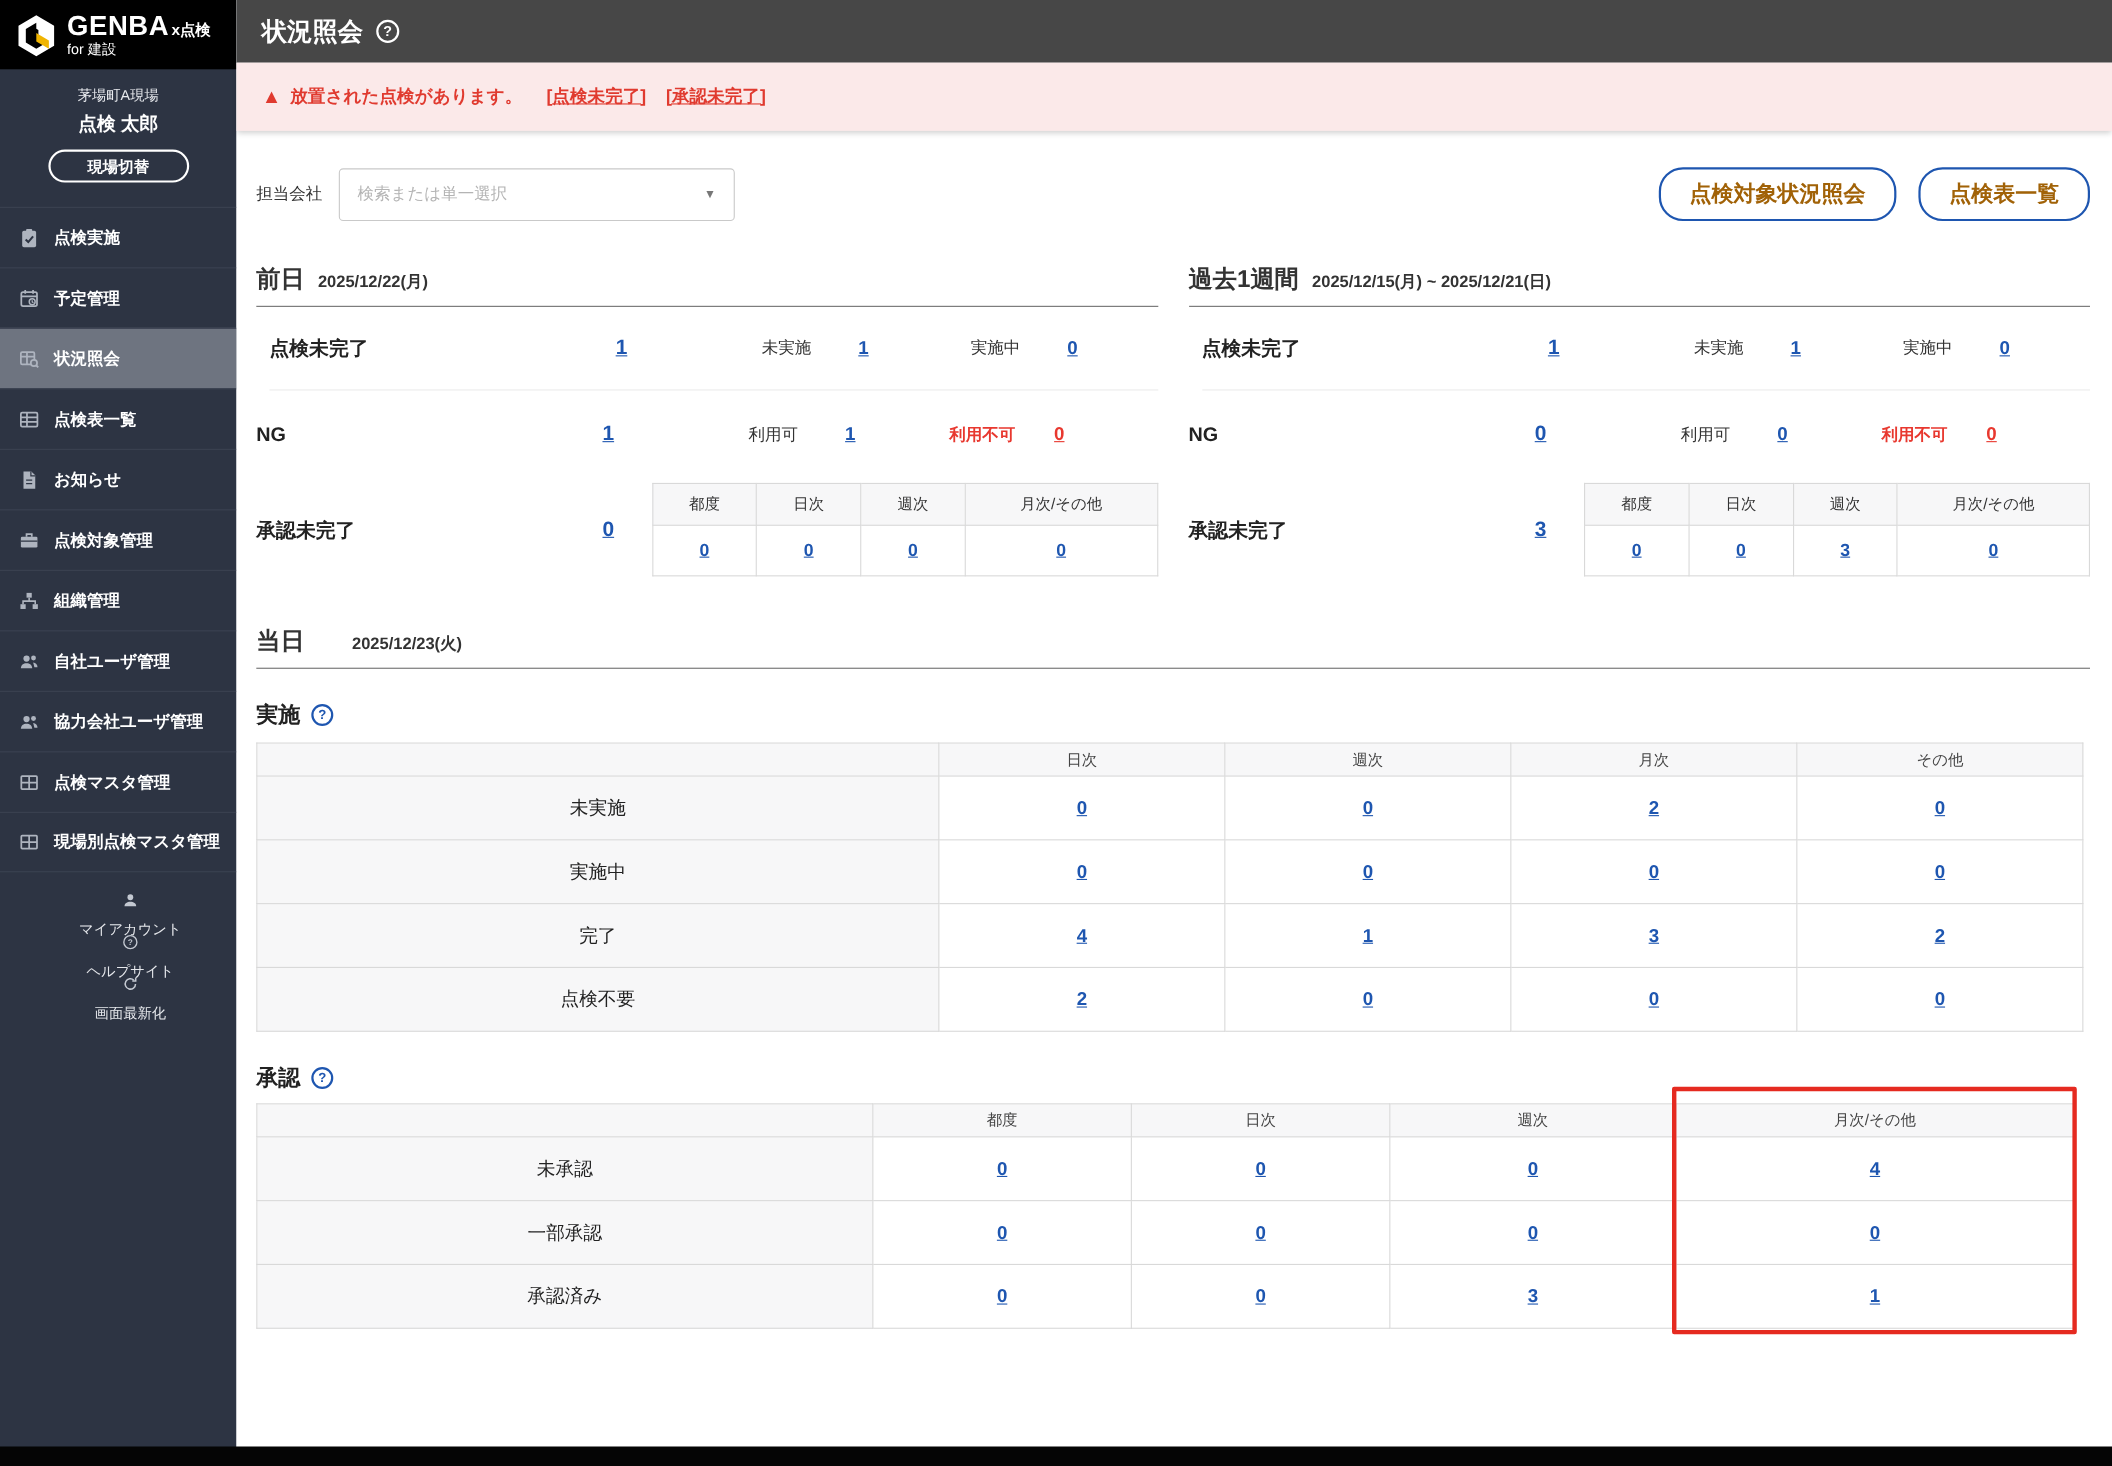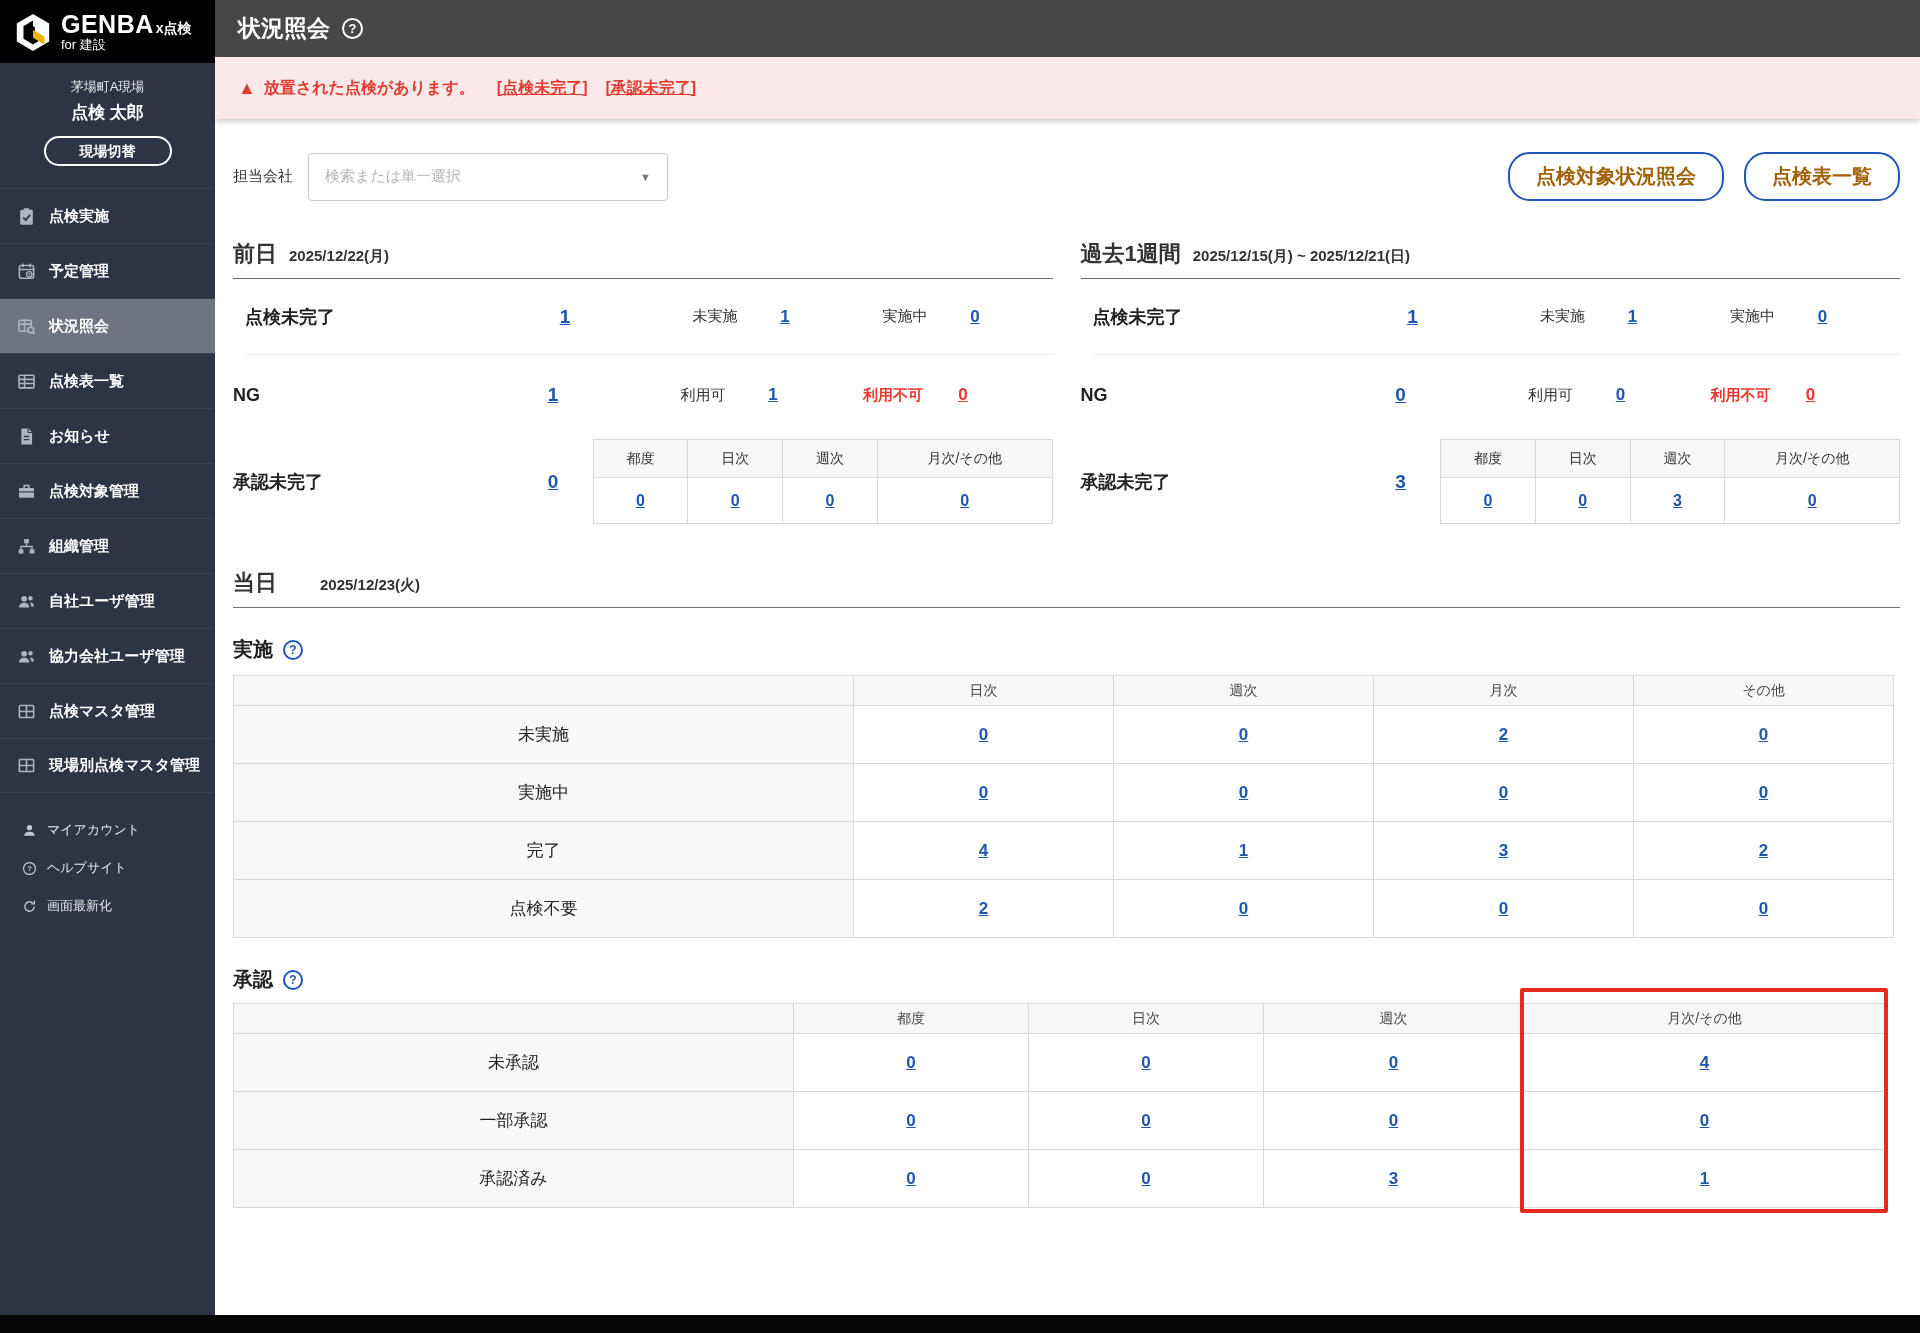--- a/index.html
+++ b/index.html
@@ -19,21 +19,21 @@
   .site-name { font-size:13px; color:#e8eaee; }
   .user-name { font-size:17px; font-weight:600; margin-top:5px; }
   .switch-btn { display:block; margin:12px auto 6px; width:128px; height:30px; border:2px solid #fff; border-radius:16px; background:transparent; color:#fff; font-size:14px; font-weight:700; text-align:center; line-height:26px; cursor:pointer; }
   .menu { margin-top:16px; }
   .menu-item { height:55px; display:flex; align-items:center; gap:13px; padding-left:17px; font-size:15px; font-weight:700; border-top:1px solid #3b4252; cursor:pointer; white-space:nowrap; }
   .menu-item:last-child { border-bottom:1px solid #3b4252; }
   .menu-item.active { background:#6e7480; }
   .mi-icon { width:19px; height:19px; flex:0 0 19px; color:#aeb4bf; display:inline-flex; }
   .mi-icon svg { width:100%; height:100%; }
   .utility { margin-top:18px; }
-  .util-item { height:38px; display:flex; align-items:center; gap:10px; padding-left:22px; font-size:13px; color:#e6e8ec; cursor:pointer; }
+  .util-item { height:38px; display:flex; align-items:center; gap:10px; padding-left:22px; font-size:13px; color:#e6e8ec; cursor:pointer;flex-direction:column; }
   .ut-icon { width:15px; height:15px; flex:0 0 15px; color:#c3c8d1; display:inline-flex; }
   .ut-icon svg { width:100%; height:100%; }
 
   
   .main { flex:1 1 auto; display:flex; flex-direction:column; background:#fff; }
   .topbar { height:57px; background:#474747; color:#fff; display:flex; align-items:center; gap:12px; padding-left:23px; flex:0 0 57px; }
   .topbar-title { font-size:23px; font-weight:700; }
   .help-white { width:21px; height:21px; border:2px solid #fff; border-radius:50%; color:#fff; font-size:13px; font-weight:700; display:inline-flex; align-items:center; justify-content:center; cursor:pointer; }
   .alert { height:62px; flex:0 0 62px; background:#fbe9e9; display:flex; align-items:center; padding-left:23px; gap:8px; color:#e03a2f; font-weight:700; font-size:16px; box-shadow:0 3px 5px rgba(0,0,0,.18); position:relative; z-index:2; }
   .warn-tri { font-size:18px; line-height:1; }

